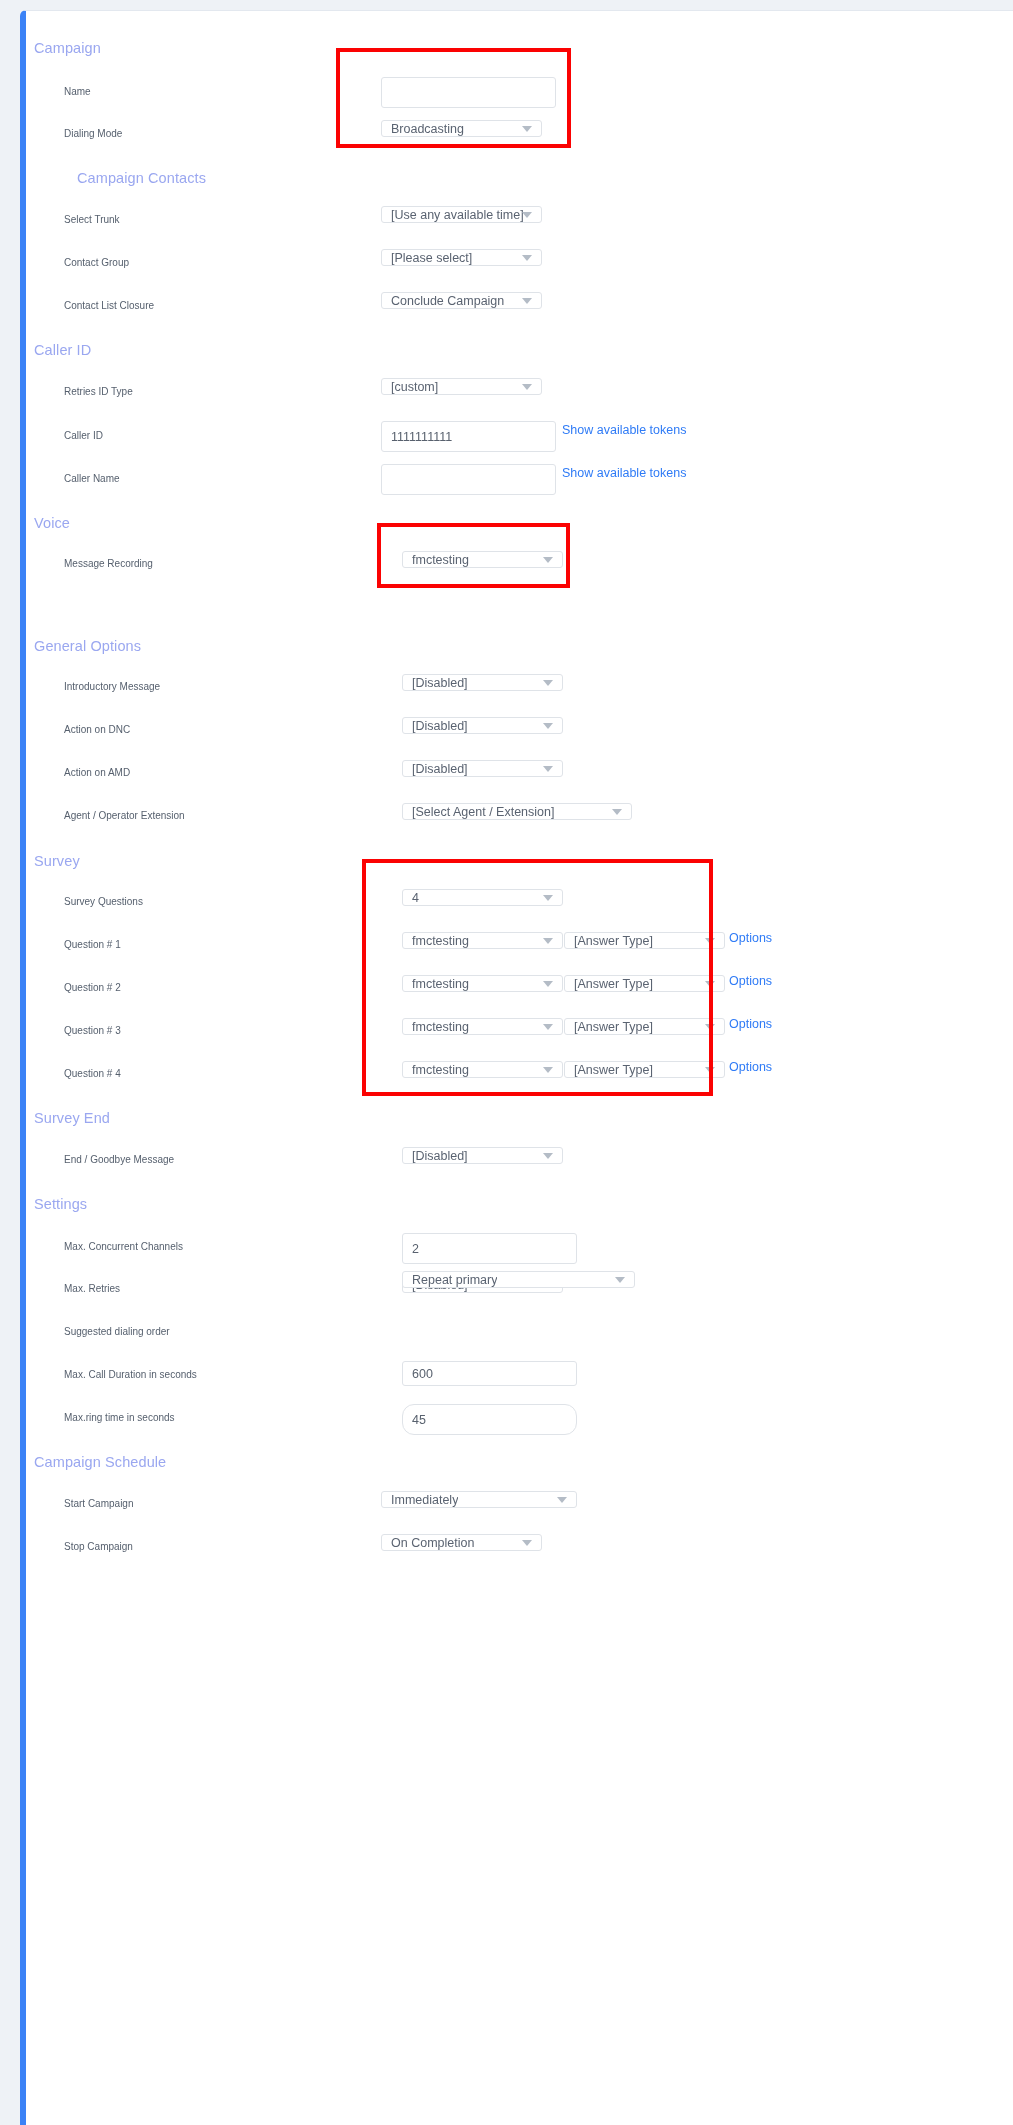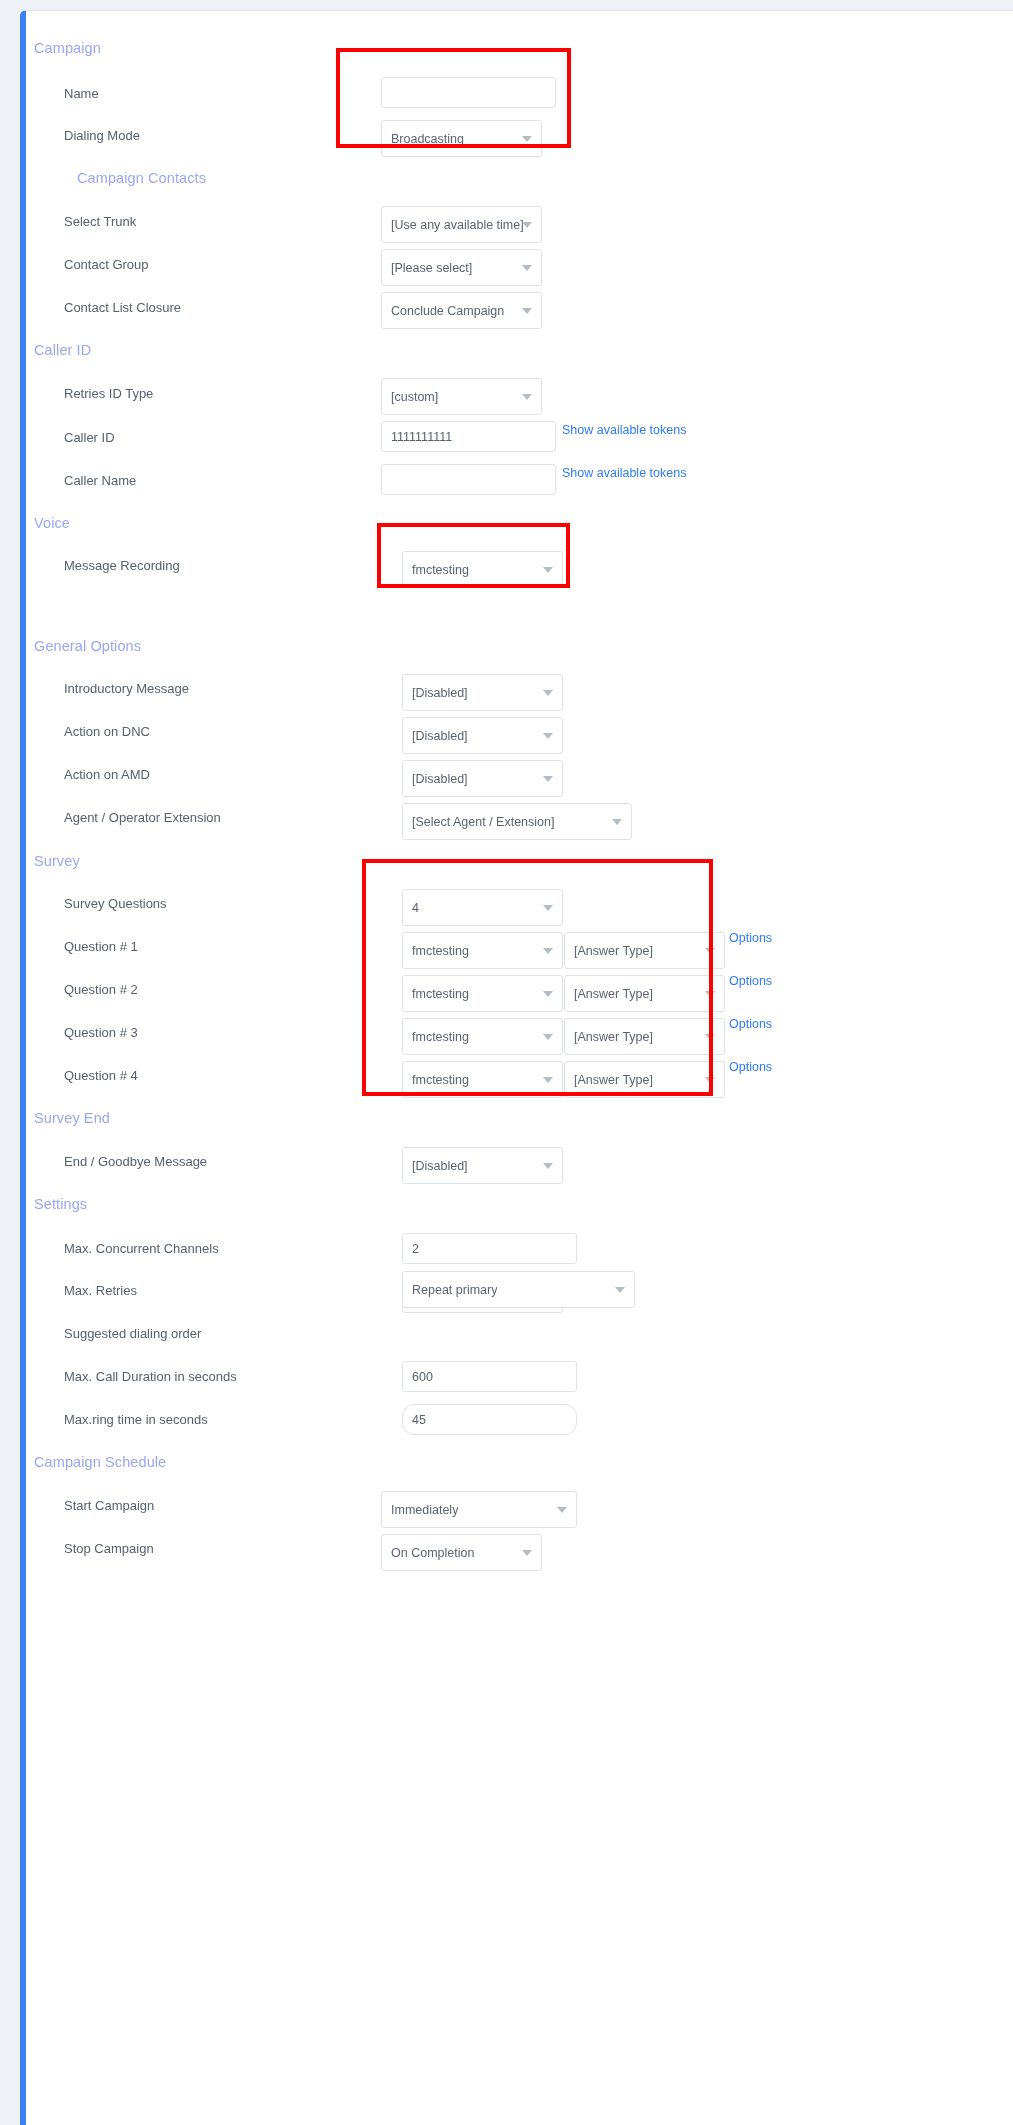--- a/index.html
+++ b/index.html
@@ -36,30 +36,30 @@
     position: absolute;
     font-size: 14.5px;
     color: #9aa7f0;
     letter-spacing: .1px;
     white-space: nowrap;
     font-weight: 400;
   }
 
   .row-label {
     position: absolute;
-    font-size: 13px;
+    font-size: 10px;
     color: #56606e;
     white-space: nowrap;
     font-weight: 400;
   }
 
   
   .field {
     position: absolute;
-    height: 37px;
+    height: 17px;
     background: #ffffff;
     border: 1px solid #dfe3e8;
     border-radius: 3px;
   }
 
   .field .val {
     position: absolute;
     left: 9px;
     top: 50%;
     transform: translateY(-50%);
@@ -264,21 +264,21 @@
       <span class="caret"></span>
     </div>
 
     <div class="row-label" style="left:38px; top:1315px;">Suggested dialing order</div>
     <div class="field select" style="left:376px; top:1260px; width:233px;">
       <div class="val">Repeat primary</div>
       <span class="caret"></span>
     </div>
 
     <div class="row-label" style="left:38px; top:1358px;">Max. Call Duration in seconds</div>
-    <div class="field" style="left:376px; top:1350px; width:175px; height:31px;">
+    <div class="field" style="left:376px; top:1350px; width:175px; height:25px;">
       <div class="val">600</div>
     </div>
 
     <div class="row-label" style="left:38px; top:1401px;">Max.ring time in seconds</div>
     <div class="field" style="left:376px; top:1393px; width:175px; height:31px;border-radius:12px;">
       <div class="val">45</div>
     </div>
 
     <div class="section-title" style="left:8px; top:1443px;">Campaign Schedule</div>
 

